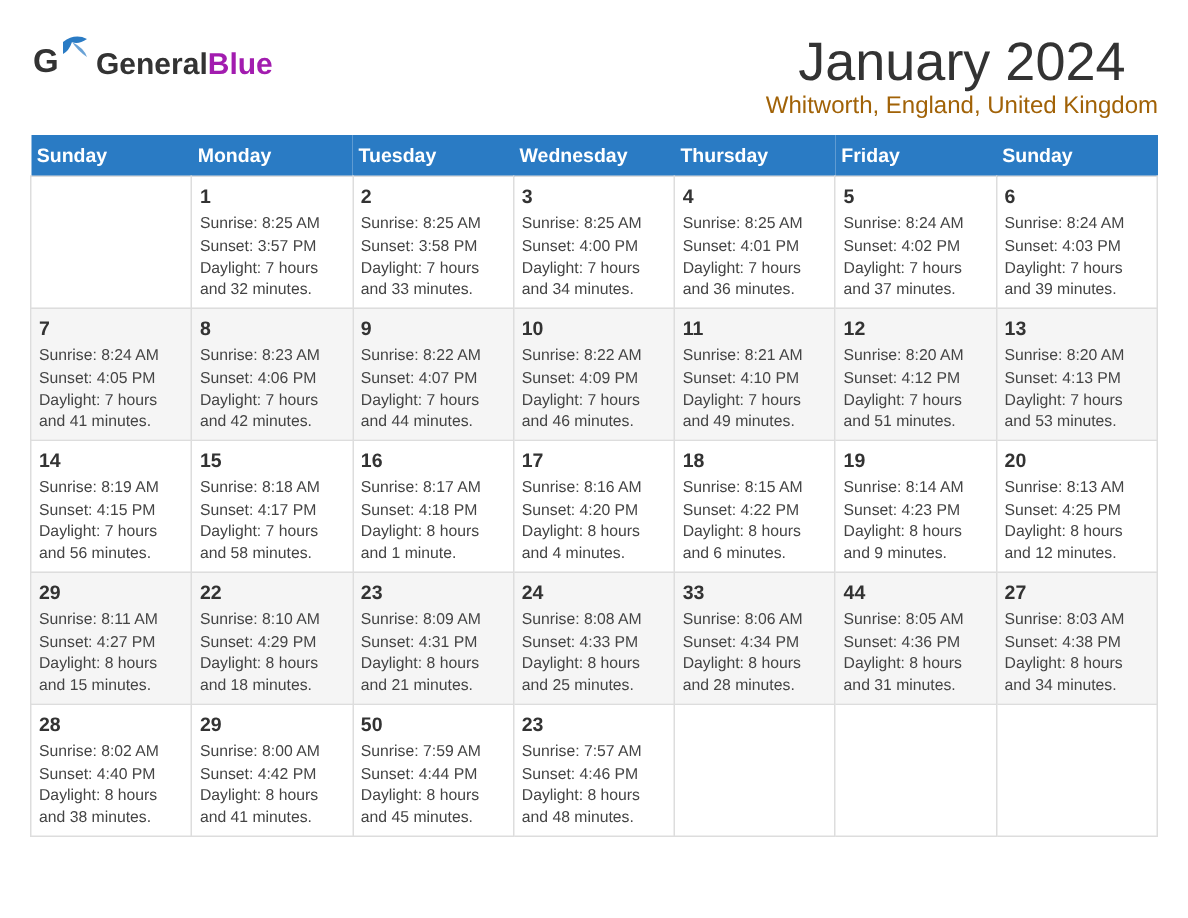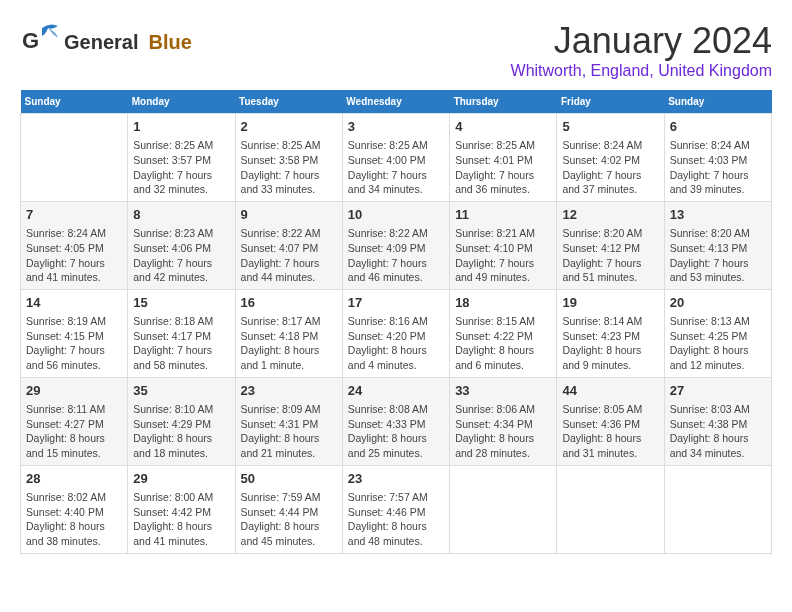--- a/index.html
+++ b/index.html
@@ -20,42 +20,42 @@
       display: flex;
       flex-direction: column;
       align-items: flex-start;
     }
     .logo-wrapper {
       display: flex;
       align-items: center;
       gap: 4px;
     }
     .title-section {
-      text-align: right;
+      text-align: center;
     }
     .month-title {
       font-size: 36px;
       font-weight: normal;
       color: #333;
     }
     .location {
       font-size: 16px;
-      color: #6d28d9;
+      color: #a16207;
     }
     table {
       width: 100%;
       border-collapse: collapse;
       font-size: 11px;
     }
     thead tr th {
       background-color: #2a7bc4;
       color: #fff;
       padding: 6px 4px;
       text-align: left;
-      font-size: 10px;
+      font-size: 13px;
       font-weight: bold;
     }
     tbody tr td {
       vertical-align: top;
       padding: 4px 5px;
       border: 1px solid #ddd;
       min-height: 80px;
       width: 14.28%;
       color: #333;
       line-height: 1.4;
@@ -87,21 +87,21 @@
   <div class="logo">
     <div class="logo-wrapper">
       <div>
         <svg width="40" height="40" viewBox="0 0 40 40">
           <text x="2" y="28" font-size="22" font-weight="bold" fill="#333">G</text>
           <path d="M22 8 Q30 2 38 6 Q32 10 28 8 Q26 14 22 16 Z" fill="#2a7bc4"></path>
           <path d="M28 8 Q36 12 38 18 Q32 14 28 8 Z" fill="#2a7bc4" opacity="0.7"></path>
         </svg>
       </div>
       <div>
-        <div style="font-size:20px;font-weight:bold;color:#333;line-height:1.1;">General<span style="color:#a16207;padding-left:10px;">Blue</span></div>
+        <div style="font-size:20px;font-weight:bold;color:#333;line-height:1.1;">General<span style="color:#a21caf;">Blue</span></div>
       </div>
     </div>
   </div>
   <div class="title-section">
     <div class="month-title">January 2024</div>
     <div class="location">Whitworth, England, United Kingdom</div>
   </div>
 </div>
 
 <table>
@@ -203,21 +203,21 @@
           <span class="day-number">20</span>
           <div class="day-info">Sunrise: 8:13 AM<br>Sunset: 4:25 PM<br>Daylight: 8 hours<br>and 12 minutes.</div>
         </td>
       </tr>
       <tr>
         <td>
           <span class="day-number">29</span>
           <div class="day-info">Sunrise: 8:11 AM<br>Sunset: 4:27 PM<br>Daylight: 8 hours<br>and 15 minutes.</div>
         </td>
         <td>
-          <span class="day-number">35</span>
+          <span class="day-number">22</span>
           <div class="day-info">Sunrise: 8:10 AM<br>Sunset: 4:29 PM<br>Daylight: 8 hours<br>and 18 minutes.</div>
         </td>
         <td>
           <span class="day-number">23</span>
           <div class="day-info">Sunrise: 8:09 AM<br>Sunset: 4:31 PM<br>Daylight: 8 hours<br>and 21 minutes.</div>
         </td>
         <td>
           <span class="day-number">24</span>
           <div class="day-info">Sunrise: 8:08 AM<br>Sunset: 4:33 PM<br>Daylight: 8 hours<br>and 25 minutes.</div>
         </td>

